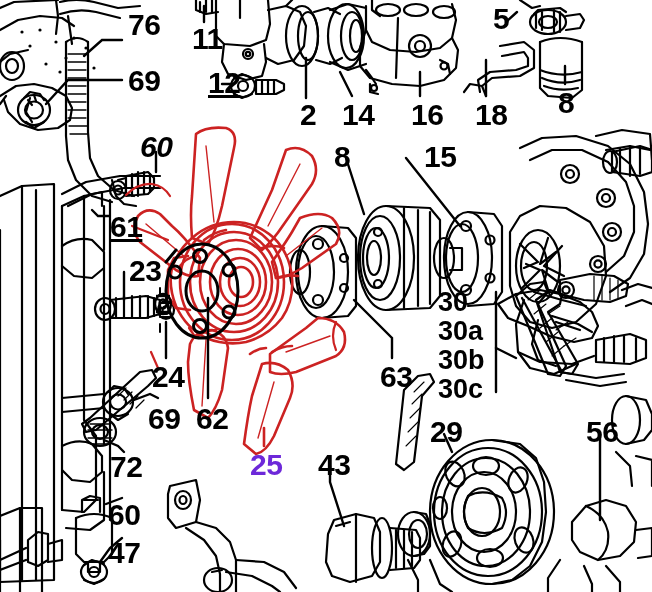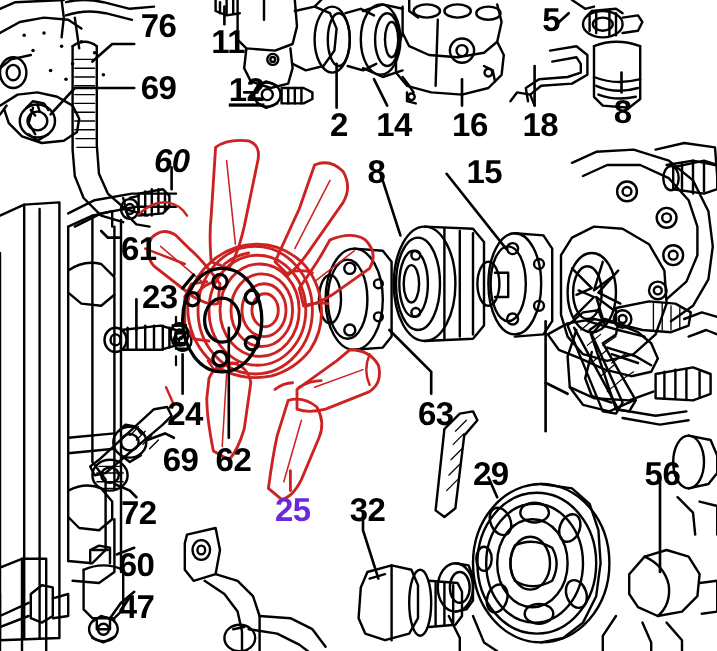--- a/index.html
+++ b/index.html
@@ -631,28 +631,34 @@
   <div class="callout" style="left:128px; top:66px;">69</div>
   <div class="callout" style="left:208px; top:68px;text-decoration:underline;">12</div>
   <div class="callout" style="left:300px; top:100px;">2</div>
   <div class="callout" style="left:342px; top:100px;">14</div>
   <div class="callout" style="left:411px; top:100px;">16</div>
   <div class="callout" style="left:475px; top:100px;">18</div>
   <div class="callout" style="left:558px; top:88px;">8</div>
   <div class="callout" style="left:140px; top:132px;font-style:italic;">60</div>
   <div class="callout" style="left:334px; top:142px;">8</div>
   <div class="callout" style="left:396px; top:142px;margin-left:28px;">15</div>
-  <div class="callout" style="left:110px; top:212px;">61</div>
+  <div class="callout" style="left:110px; top:212px;text-decoration:underline;">61</div>
   <div class="callout" style="left:110px; top:256px;padding-left:19px;">23</div>
   <div class="callout" style="left:152px; top:362px;text-align:center;">24</div>
   <div class="callout" style="left:148px; top:404px;">69</div>
   <div class="callout" style="left:196px; top:404px;">62</div>
   <div class="callout" style="left:380px; top:362px;">63</div>
   <div class="callout" style="left:430px; top:417px;">29</div>
   <div class="callout" style="left:586px; top:417px;">56</div>
   <div class="callout" style="left:110px; top:452px;">72</div>
   <div class="callout red" style="left:250px; top:450px;">25</div>
-  <div class="callout" style="left:318px; top:450px;">32</div>
+  <div class="callout" style="left:318px; top:450px;">43</div>
   <div class="callout" style="left:108px; top:500px;">60</div>
   <div class="callout" style="left:108px; top:538px;">47</div>
 
+  <div class="label-stack" style="left:438px; top:288px;">
+    <div>30</div>
+    <div>30a</div>
+    <div>30b</div>
+    <div>30c</div>
+  </div>
 
 </div>
 
 </body></html>

